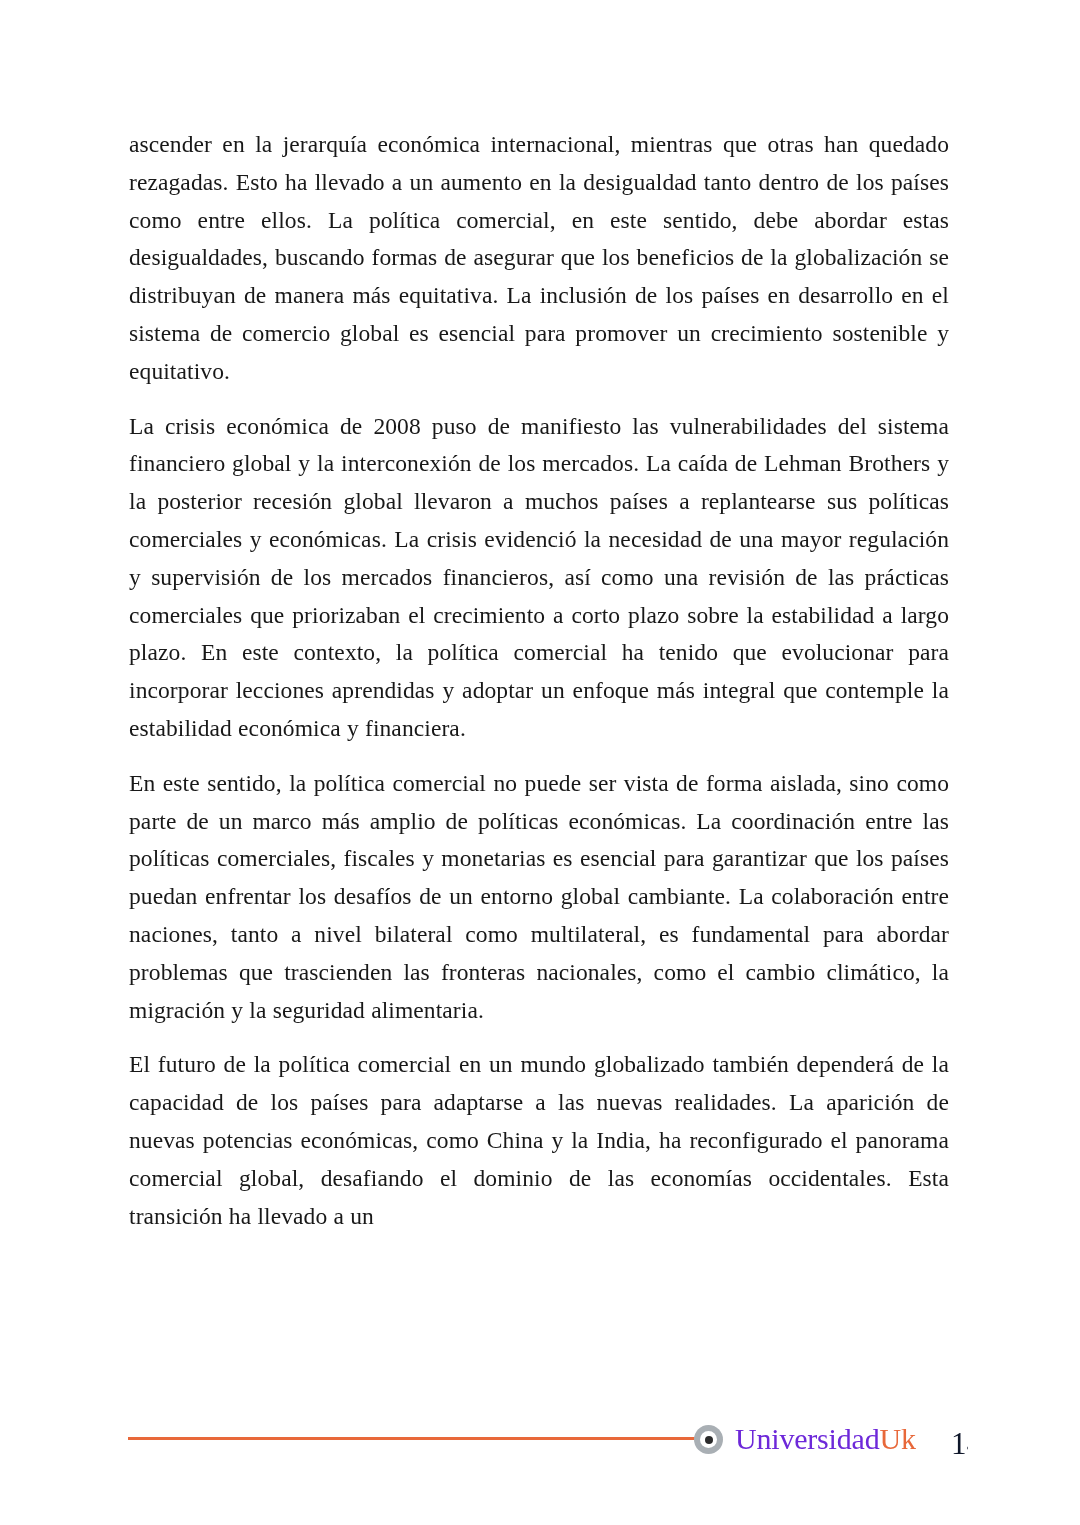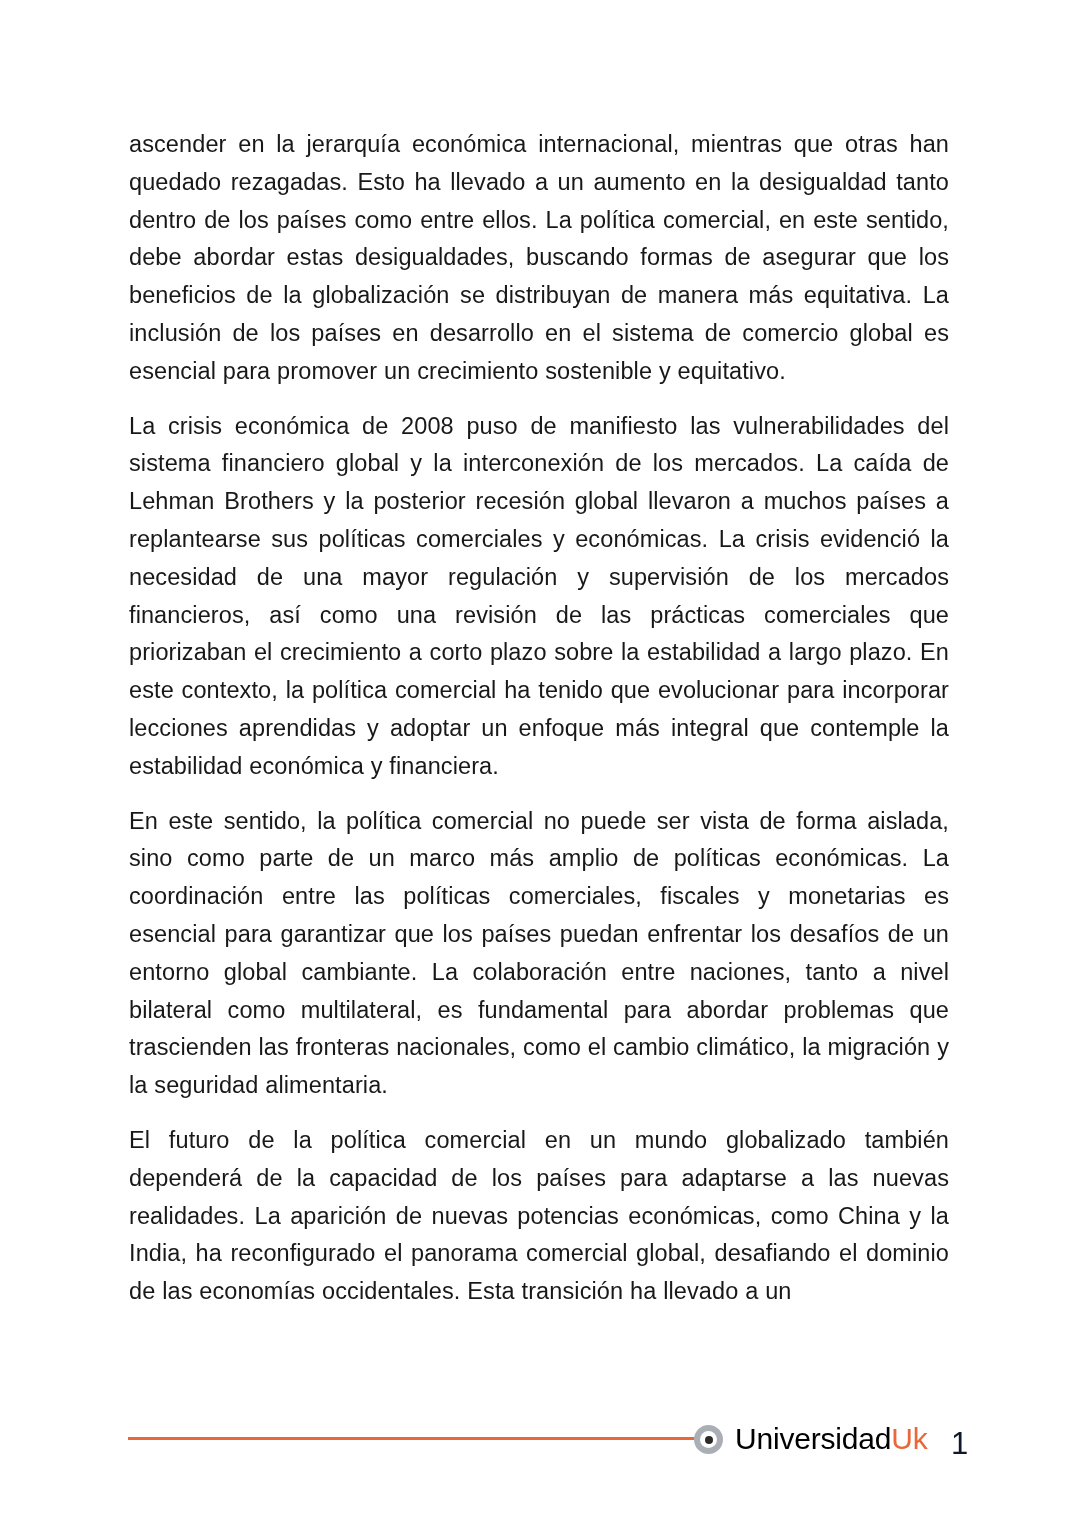--- a/index.html
+++ b/index.html
@@ -5,21 +5,21 @@
   html, body {
     margin: 0;
     padding: 0;
     background: #ffffff;
   }
   .page {
     position: relative;
     width: 968px;
     height: 1525px;
     background: #ffffff;
-    font-family: Liberation Sans, sans-serif;
+    font-family: Liberation Serif, serif;
     overflow: hidden;
   }
 
   
   .content {
     position: absolute;
     left: 129px;
     top: 126px;
     width: 820px;
   }
@@ -85,21 +85,21 @@
   .brand {
     position: absolute;
     left: 735px;
     top: 12px;
     font-size: 30px;
     line-height: 38px;
     white-space: nowrap;
     letter-spacing: -0.2px;
   }
   .brand .brand-main {
-    color: #000000;
+    color: #6d28d9;
   }
   .brand .brand-accent {
     color: #E8683A;
     margin-left: 0;
   }
 
   .arc-wrap {
     position: absolute;
     left: 919px;
     top: 4px;

